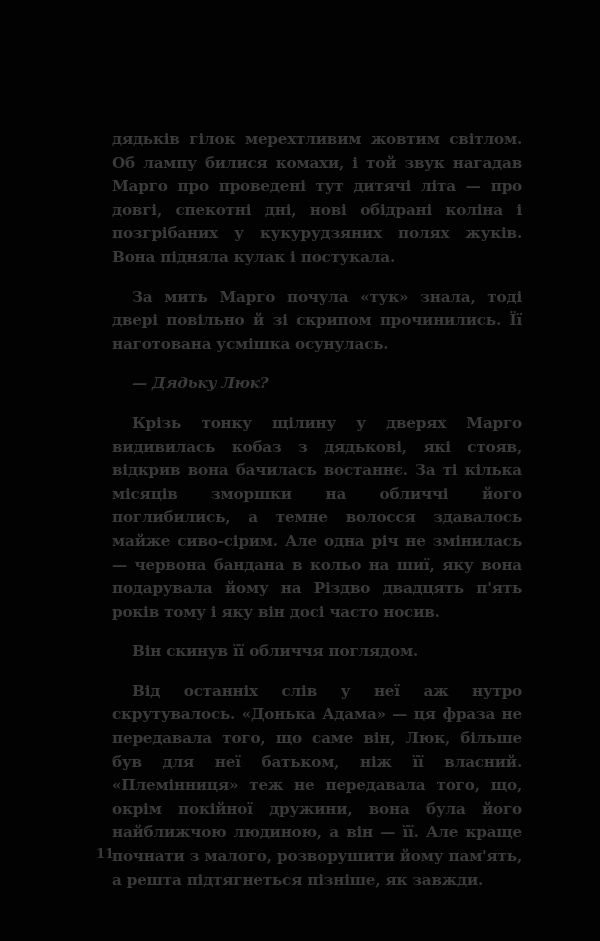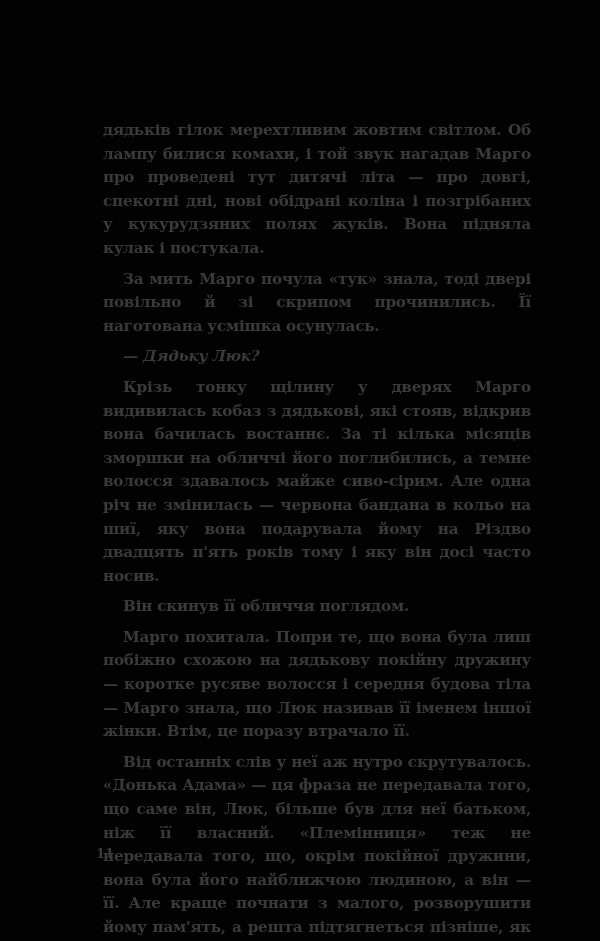--- a/index.html
+++ b/index.html
@@ -26,21 +26,21 @@
       top: 112px;
       width: 442px;
       color: #3a3a3a;
       font-size: 15.2px;
       line-height: 23.6px;
       font-weight: bold;
       text-align: justify;
       letter-spacing: -0.2px;
     }
     .text-block p {
-      margin: 7px;
+      margin: 16px;
       text-indent: 20px;
     }
     .text-block p.no-indent {
       text-indent: 0;
     }
     .page-number {
       position: absolute;
       left: 96px;
       top: 846px;
       color: #3a3a3a;
@@ -51,18 +51,17 @@
 </head>
 <body>
 
 <div class="page">
   <div class="text-block">
     <p class="no-indent">дядьків гілок мерехтливим жовтим світлом. Об лампу билися комахи, і той звук нагадав Марго про проведені тут дитячі літа — про довгі, спекотні дні, нові обідрані коліна і позгрібаних у кукурудзяних полях жуків. Вона підняла кулак і постукала.</p>
     <p>За мить Марго почула «тук» знала, тоді двері повільно й зі скрипом прочинились. Її наготована усмішка осунулась.</p>
     <p style="font-style: italic;">— Дядьку Люк?</p>
     <p>Крізь тонку щілину у дверях Марго видивилась кобаз з дядькові, які стояв, відкрив вона бачилась востаннє. За ті кілька місяців зморшки на обличчі його поглибились, а темне волосся здавалось майже сиво-сірим. Але одна річ не змінилась — червона бандана в кольо на шиї, яку вона подарувала йому на Різдво двадцять п'ять років тому і яку він досі часто носив.</p>
     <p>Він скинув її обличчя поглядом.</p>
-    <p>Марго похитала. Попри те, що вона була лиш побіжно схожою на дядькову покійну дружину — коротке русяве волосся і середня будова тіла — Марго знала, що Люк називав її іменем іншої жінки. Втім, це поразу втрачало її.</p>
     <p>Від останніх слів у неї аж нутро скрутувалось. «Донька Адама» — ця фраза не передавала того, що саме він, Люк, більше був для неї батьком, ніж її власний. «Племінниця» теж не передавала того, що, окрім покійної дружини, вона була його найближчою людиною, а він — її. Але краще почнати з малого, розворушити йому пам'ять, а решта підтягнеться пізніше, як завжди.</p>
 
   </div>
   <div class="page-number">11</div>
 </div>
 
 </body></html>

